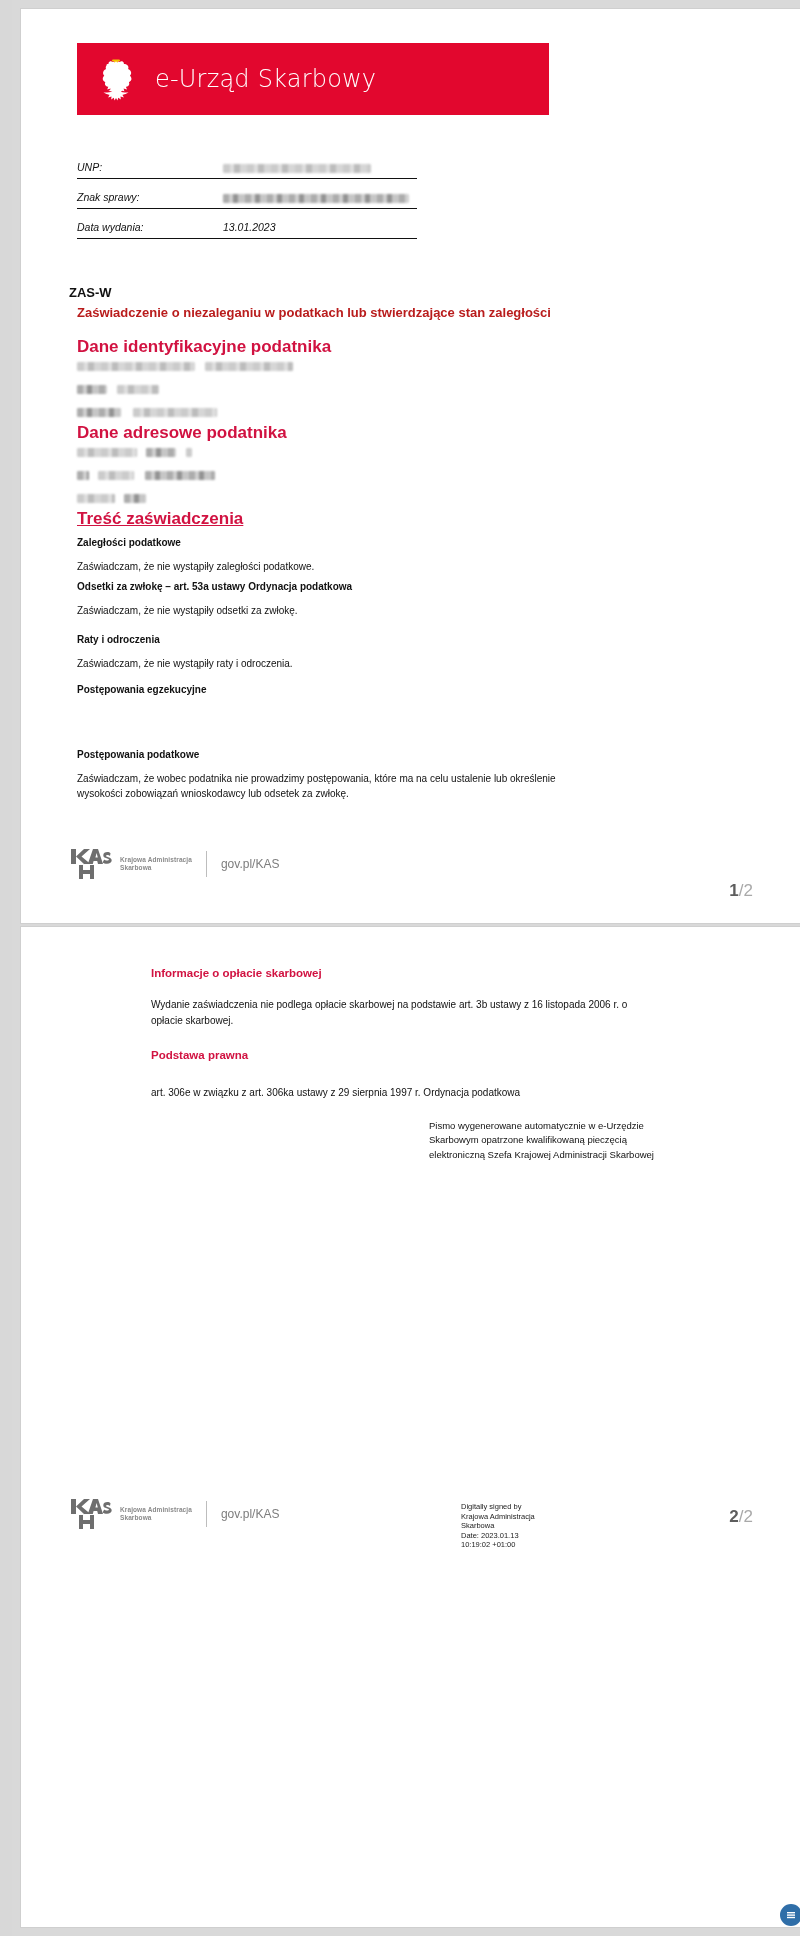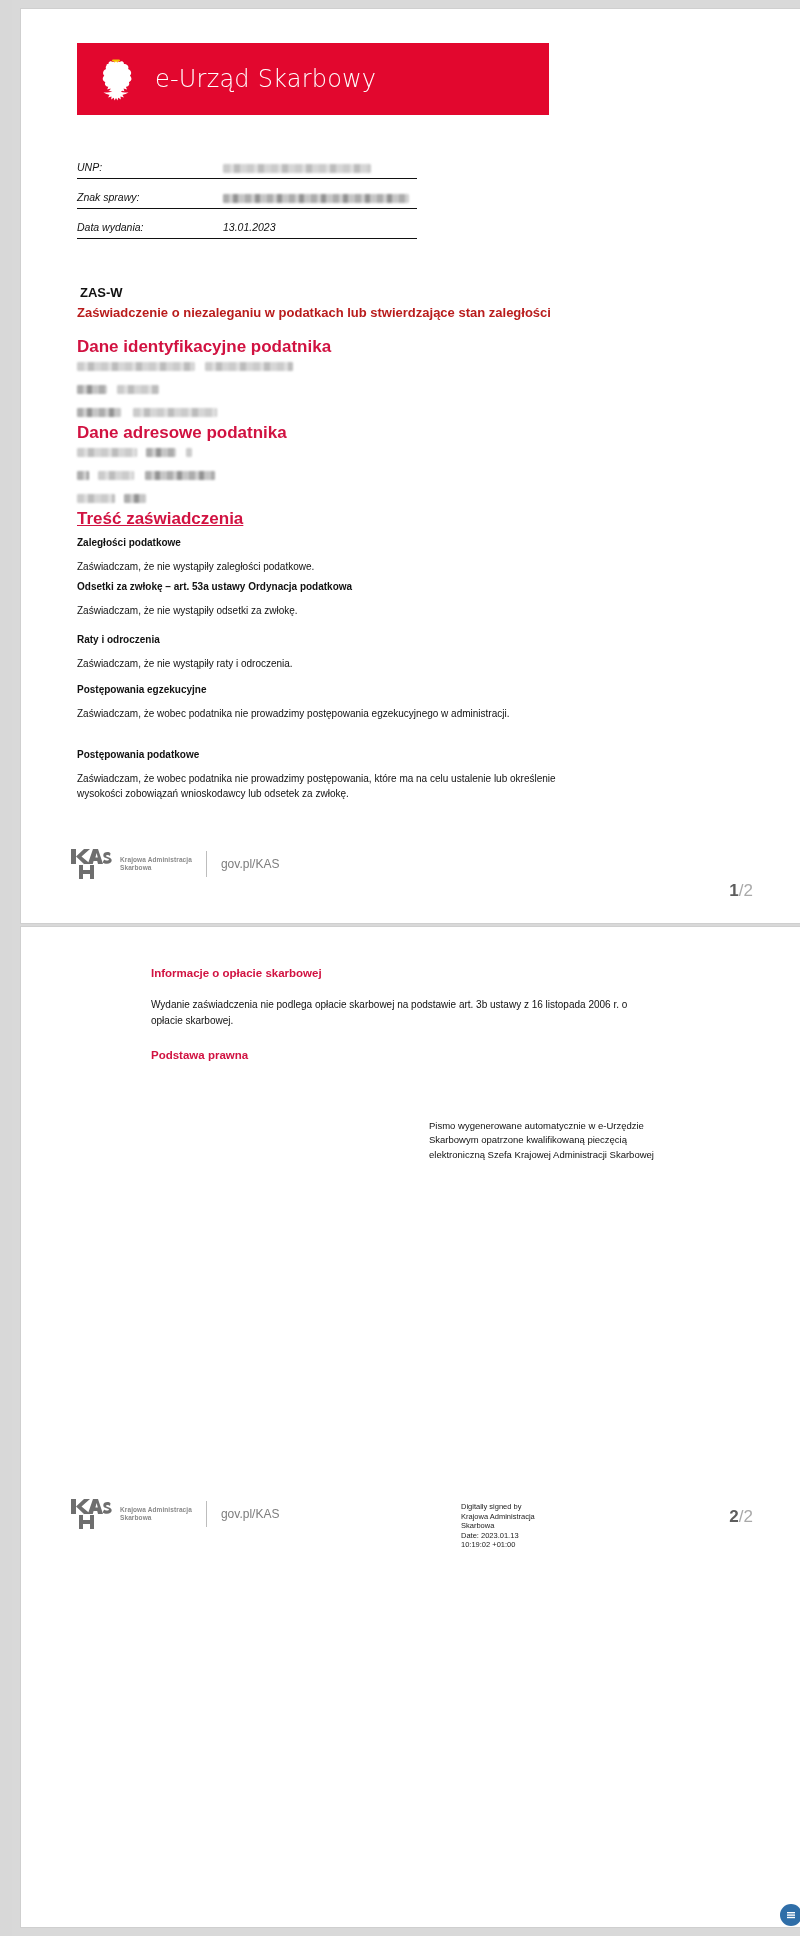--- a/index.html
+++ b/index.html
@@ -103,21 +103,21 @@
         #a8a8a8 0px, #a8a8a8 6px,
         #cecece 6px, #cecece 10px,
         #8e8e8e 10px, #8e8e8e 15px,
         #c4c4c4 15px, #c4c4c4 22px);
   }
   .redact-line { margin-bottom: 5px; }
 
   
   .doc-code {
     position: absolute;
-    left: 59px;
+    left: 48px;
     top: 276px;
     font-size: 13px;
     font-weight: bold;
     color: #111;
   }
   .doc-title {
     position: absolute;
     left: 56px;
     top: 295px;
     width: 480px;
@@ -339,21 +339,20 @@
     <div class="stmt" id="stmt-2">
       <h4>Odsetki za zwłokę – art. 53a ustawy Ordynacja podatkowa</h4>
       <p>Zaświadczam, że nie wystąpiły odsetki za zwłokę.</p>
     </div>
     <div class="stmt" id="stmt-3">
       <h4>Raty i odroczenia</h4>
       <p>Zaświadczam, że nie wystąpiły raty i odroczenia.</p>
     </div>
     <div class="stmt" id="stmt-4">
       <h4>Postępowania egzekucyjne</h4>
-      <p>Zaświadczam, że wobec podatnika nie prowadzimy postępowania egzekucyjnego w administracji.</p>
     </div>
     <div class="stmt" id="stmt-5">
       <h4>Postępowania podatkowe</h4>
       <p>Zaświadczam, że wobec podatnika nie prowadzimy postępowania, które ma na celu ustalenie lub określenie wysokości zobowiązań wnioskodawcy lub odsetek za zwłokę.</p>
     </div>
 
     <div class="kas-footer" style="top:838px">
       <svg class="kas-mark" viewBox="0 0 44 34" aria-hidden="true">
         <g fill="#6e6e6e">
           <rect x="2" y="2" width="5" height="15"></rect>
@@ -375,20 +374,21 @@
       <span class="cur">1</span><span class="tot">/2</span>
     </div>
   </div>
 
   <div class="page page-2">
 
     <div class="p2-head" style="top:40px">Informacje o opłacie skarbowej</div>
     <div class="p2-body" style="top:70px">Wydanie zaświadczenia nie podlega opłacie skarbowej na podstawie art. 3b ustawy z 16 listopada 2006 r. o opłacie skarbowej.</div>
 
     <div class="p2-head" style="top:122px">Podstawa prawna</div>
+    <div class="p2-body" style="top:158px">art. 306e w związku z art. 306ka ustawy z 29 sierpnia 1997 r. Ordynacja podatkowa</div>
 
     <div class="auto-note" style="top:192px">Pismo wygenerowane automatycznie w e-Urzędzie Skarbowym opatrzone kwalifikowaną pieczęcią elektroniczną Szefa Krajowej Administracji Skarbowej</div>
 
     <div class="sig-note" style="top:575px">Digitally signed by
 Krajowa Administracja
 Skarbowa
 Date: 2023.01.13
 10:19:02 +01:00</div>
 
     <div class="kas-footer" style="top:570px">

